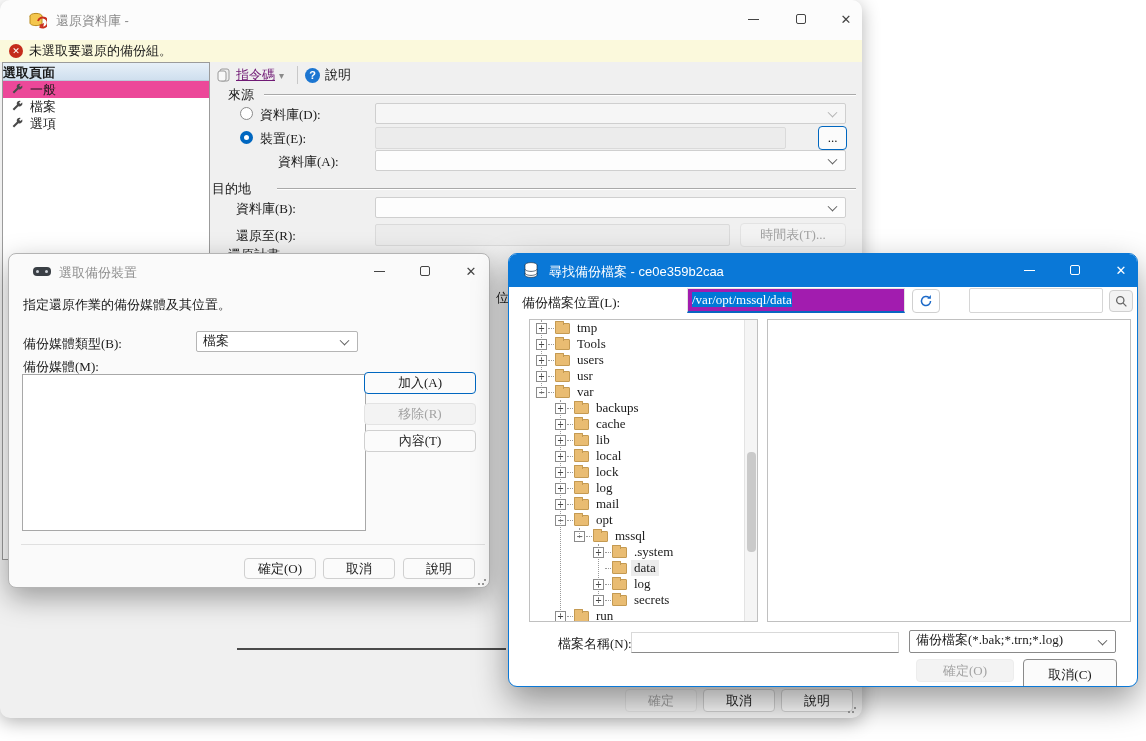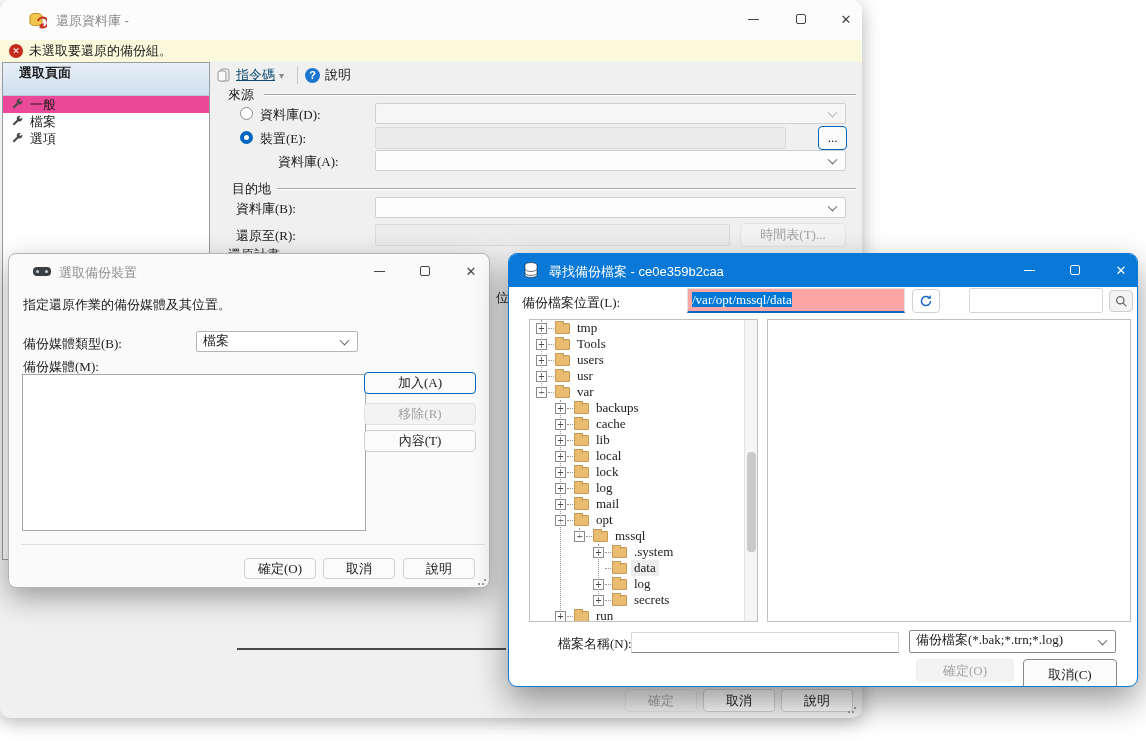--- a/index.html
+++ b/index.html
@@ -17,35 +17,35 @@
   .gmin { width:11px; height:1px; background:#444; display:inline-block; }
   .gmax { width:10px; height:10px; border:1px solid #444; border-radius:2px; display:inline-block; }
   .gclose { color:#444; font-family:"DejaVu Sans",sans-serif; font-size:13px; }
   .warnbar { left:0; top:40px; width:862px; height:22px; background:#fbf9dc; display:flex; align-items:center; }
   .erricon { width:14px; height:14px; border-radius:50%; background:#c42b1c; color:#fff; font-size:9px;
              display:inline-flex; align-items:center; justify-content:center; margin:0 6px 0 9px;
              font-family:"DejaVu Sans",sans-serif; font-weight:bold; }
 
   
   .sidepanel { left:2px; top:62px; width:208px; height:498px; background:#fff; border:1px solid #9b9b9b; }
-  .sidehead { height:33px; background:linear-gradient(#e7f0f8,#cfdfee); border-bottom:1px solid #b9c9d9;
-              font-weight:bold; padding:1px 16px; }
+  .sidehead { height:18px; background:linear-gradient(#e7f0f8,#cfdfee); border-bottom:1px solid #b9c9d9;
+              font-weight:bold; padding:1px 0; }
   .sideitem { display:flex; align-items:center; height:17px; padding-left:8px; gap:6px; }
   .sideitem.sel { background:#ec4899; }
   .wrench { width:13px; height:13px; flex:0 0 13px; }
   .progpanel { left:2px; top:593px; width:208px; height:64px; background:#fff; border:1px solid #9b9b9b; }
   .proghead { height:18px; background:linear-gradient(#bccbdb,#e7edf4); border-bottom:1px solid #aebfcf;
               font-weight:bold; padding:1px 6px; }
   .checkcircle { position:absolute; left:16px; top:26px; width:28px; height:28px; border-radius:50%;
                  background:radial-gradient(circle at 35% 30%, #ffffff, #dce8f4); border:1px solid #9fb4cc;
                  display:flex; align-items:center; justify-content:center; }
 
   
   .toolbar { left:212px; top:62px; width:648px; height:26px; display:flex; align-items:center; }
-  .tb-script-txt { color:#0c4a6e; margin:0 2px 0 4px;text-decoration:underline; }
+  .tb-script-txt { color:#701a75; margin:0 2px 0 4px;text-decoration:underline; }
   .tb-dd { color:#8a8a8a; font-size:10px; margin:0 6px 0 2px; font-family:"DejaVu Sans",sans-serif; }
   .tb-sep { width:1px; height:18px; background:#c8c8c8; margin:0 7px; }
   .qicon { width:15px; height:15px; border-radius:50%; background:#1c76d1; color:#fff; font-size:11px; font-weight:bold;
            display:inline-flex; align-items:center; justify-content:center; margin-right:5px;
            font-family:"Liberation Sans",sans-serif; }
   .grouplabel { color:#1a1a1a; }
   .etched { height:2px; border-top:1px solid #a9a9a9; border-bottom:1px solid #fff; }
   .radio { width:13px; height:13px; border-radius:50%; border:1px solid #8b8b8b; background:#fff; display:inline-block; }
   .radio.on { border:4px solid #0067c0; }
   .combo { background:#fdfdfd; border:1px solid #cfcfcf; border-radius:2px; height:21px; }
@@ -71,21 +71,21 @@
   .tapeicon { left:24px; top:13px; width:18px; height:9px; background:#3a3f45; border-radius:4px; }
   .tapeicon:before { content:""; position:absolute; left:3px; top:3px; width:3px; height:3px; border-radius:50%; background:#cfd4da; }
   .tapeicon:after  { content:""; position:absolute; right:3px; top:3px; width:3px; height:3px; border-radius:50%; background:#cfd4da; }
   .listbox { background:#fff; border:1px solid #a8a8a8; }
 
   
   .dlg3 { left:508px; top:253px; width:630px; height:434px; background:#fff; border:1px solid #0a78d7;
           border-radius:9px; box-shadow:0 14px 34px rgba(0,0,0,.40); overflow:hidden; }
   .dlg3bar { left:0; top:0; width:100%; height:33px; background:#0a78d7; color:#fff;text-align:center; }
   .dlg3 .title { left:40px; top:9px; color:#fff; font-family:"Liberation Sans","DejaVu Sans",sans-serif; }
-  .pathbox { left:178px; top:34px; width:218px; height:25px; background:#fca5a5; border:1px solid #e3e3e3;
+  .pathbox { left:178px; top:34px; width:218px; height:25px; background:#a21caf; border:1px solid #e3e3e3;
              border-bottom:2px solid #0a66c2; padding:3px 4px; }
   .selection { background:#0078d7; color:#fff; }
   .iconbtn { display:flex; align-items:center; justify-content:center; background:#fff; border:1px solid #d0d0d0; border-radius:4px; }
   .treepanel { left:20px; top:65px; width:229px; height:303px; background:#fff; border:1px solid #c0c0c0; overflow:hidden; }
   .filepanel { left:258px; top:65px; width:364px; height:303px; background:#fff; border:1px solid #c0c0c0; }
   .trow { display:flex; align-items:center; height:16px; font-size:13px; }
   .trow .tlabel { padding:0 3px; white-space:nowrap; }
   .trow.sel .tlabel { background:#ececec; }
   .texp { width:11px; height:11px; flex:0 0 11px; border:1px solid #8c8c8c; background:#fff; color:#444;
           font-size:10px; line-height:9px; text-align:center; font-family:"DejaVu Sans Mono",monospace; }
@@ -177,21 +177,21 @@
     <span class="abs radio on" style="left:240px;top:131px"></span>
     <span class="abs" style="left:260px;top:130px">裝置(E):</span>
     <div class="abs txtdis" style="left:375px;top:127px;width:411px;height:22px"></div>
     <div class="abs btn focusblue" style="left:818px;top:126px;width:29px;height:24px">...</div>
 
     <span class="abs" style="left:278px;top:153px">資料庫(A):</span>
     <div class="abs combo" style="left:375px;top:150px;width:471px">
         <span class="chev"></span>
       </div>
 
-    <span class="abs grouplabel" style="left:232px;top:180px">目的地</span>
+    <span class="abs grouplabel" style="left:212px;top:180px">目的地</span>
     <div class="abs etched" style="left:277px;top:188px;width:579px"></div>
 
     <span class="abs" style="left:236px;top:200px">資料庫(B):</span>
     <div class="abs combo" style="left:375px;top:197px;width:471px">
         <span class="chev"></span>
       </div>
 
     <span class="abs" style="left:236px;top:227px">還原至(R):</span>
     <div class="abs txtdis" style="left:375px;top:224px;width:355px;height:22px"></div>
     <div class="abs btn dis" style="left:740px;top:223px;width:106px;height:24px">時間表(T)...</div>

